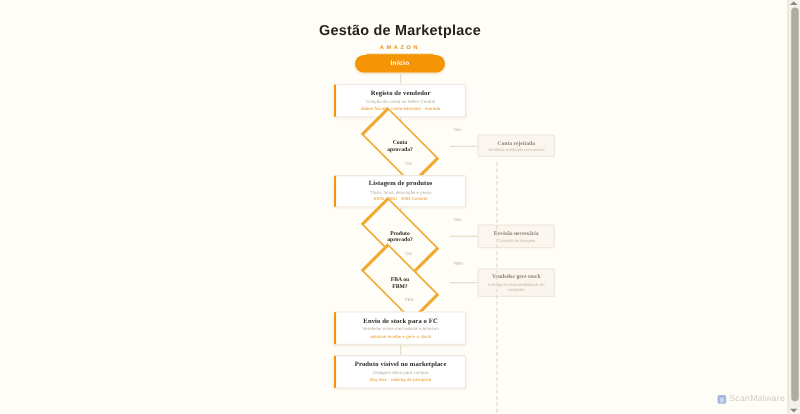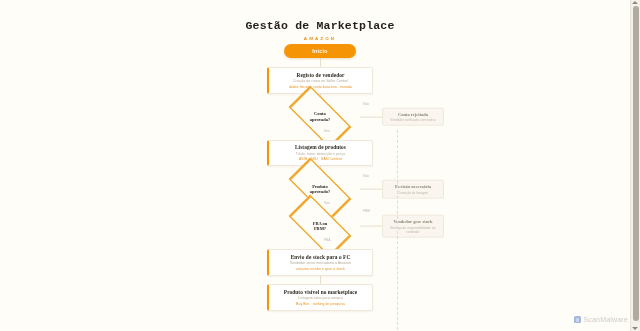--- a/index.html
+++ b/index.html
@@ -11,21 +11,21 @@
   }
   #page{
     position:absolute;inset:0;
     width:640px;height:331px;
     overflow:hidden;
   }
 
   
   .hdr{ text-align:center; padding-top:19px; }
   .hdr-title{
-    font-family:Liberation Mono, monospace;
+    font-family:Liberation Sans, sans-serif;
     font-size:11.5px;font-weight:bold;color:#241f1a;
     letter-spacing:.2px;
   }
   .hdr-sub{
     margin-top:4px;
     font-size:4.4px;font-weight:bold;letter-spacing:2.2px;
     color:#e89015;text-transform:uppercase;
   }
   .hdr-rule{
     width:54px;height:1px;background:#f0a92e;

